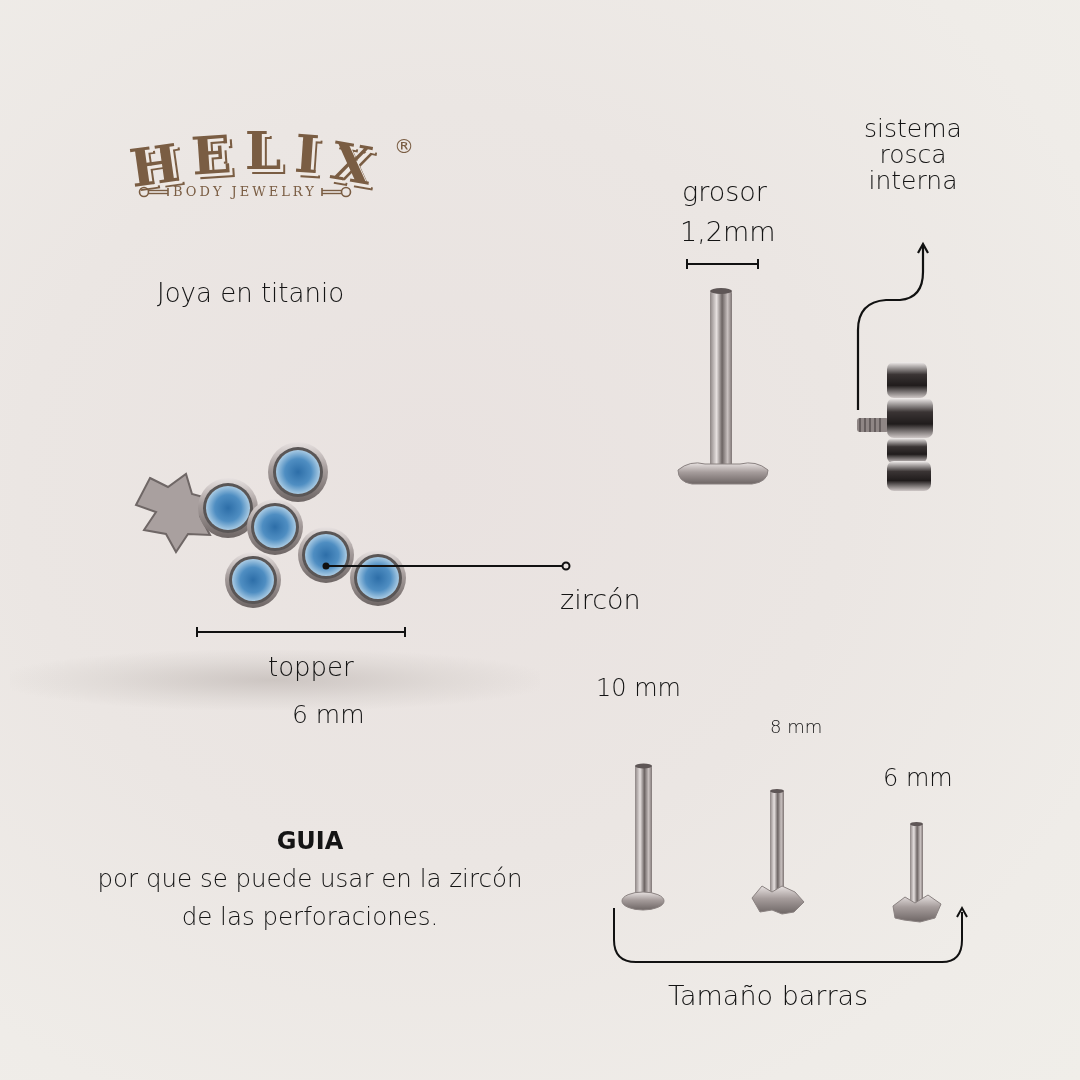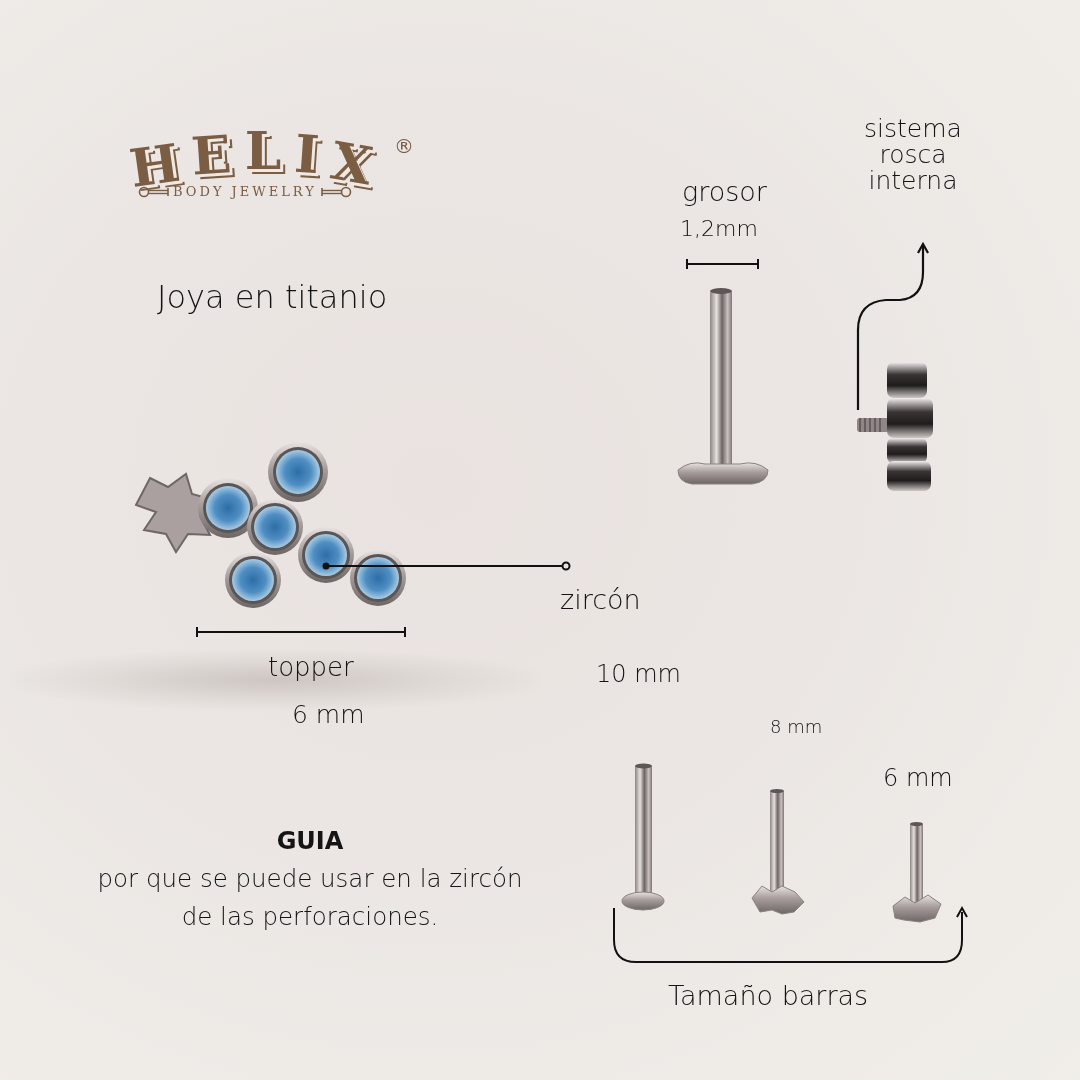--- a/index.html
+++ b/index.html
@@ -54,21 +54,21 @@
     <span class="logo-sub-text">BODY JEWELRY</span>
     <svg class="pin-icon" viewBox="0 0 34 12">
       <line x1="4" y1="2" x2="4" y2="10" stroke="#7a5d43" stroke-width="1.6"></line>
       <line x1="4" y1="4.5" x2="23.5" y2="4.5" stroke="#7a5d43" stroke-width="1.4"></line>
       <line x1="4" y1="7.5" x2="23.5" y2="7.5" stroke="#7a5d43" stroke-width="1.4"></line>
       <circle cx="28" cy="6" r="4.5" fill="none" stroke="#7a5d43" stroke-width="1.6"></circle>
     </svg>
   </div>
 </div>
 
-<div class="abs txt" style="left:157px; top:278px; font-size:32px;">Joya en titanio</div>
+<div class="abs txt" style="left:157px; top:278px; font-size:26px;">Joya en titanio</div>
 
 <div class="abs shadow-band"></div>
 
 <svg class="ov" width="1080" height="1080" viewBox="0 0 1080 1080">
   <defs>
     <linearGradient id="metalV" x1="0" y1="0" x2="1" y2="0">
       <stop offset="0" stop-color="#8d8584"></stop>
       <stop offset="0.3" stop-color="#e6e0df"></stop>
       <stop offset="0.55" stop-color="#6c6463"></stop>
       <stop offset="0.8" stop-color="#c9c1c0"></stop>
@@ -171,33 +171,33 @@
     <path d="M893,906 L905,897 L915,903 L928,895 L941,904 L935,918 L920,922 L904,920 L895,918 Z" fill="url(#metalH)" stroke="#8a8281"></path>
   </g>
 
   <g>
     <path d="M614,908 L614,940 Q614,962 636,962 L942,962 Q962,962 962,940 L962,912" fill="none" stroke="#111" stroke-width="2"></path>
     <path d="M957,917 L962,908 L967,917" fill="none" stroke="#111" stroke-width="2"></path>
   </g>
 </svg>
 
 <div class="abs txt" style="left:682px; top:176px; font-size:27px;">grosor</div>
-<div class="abs txt" style="left:680px; top:216px; font-size:22px;">1,2mm</div>
+<div class="abs txt" style="left:680px; top:216px; font-size:27px;">1,2mm</div>
 
 <div class="abs txt center" style="left:848px; top:116px; width:130px; font-size:25px; line-height:26px;">
   <div>sistema</div>
   <div>rosca</div>
   <div>interna</div>
 </div>
 
 <div class="abs txt" style="left:560px; top:584px; font-size:27px;">zircón</div>
 <div class="abs txt" style="left:268px; top:652px; font-size:26px;">topper</div>
 <div class="abs txt" style="left:292px; top:700px; font-size:25px;">6 mm</div>
 
-<div class="abs txt" style="left:596px; top:660px; font-size:24px;">10 mm</div>
+<div class="abs txt" style="left:596px; top:674px; font-size:24px;">10 mm</div>
 <div class="abs txt" style="left:770px; top:716px; font-size:18px;">8 mm</div>
 <div class="abs txt" style="left:883px; top:764px; font-size:24px;">6 mm</div>
 <div class="abs txt" style="left:668px; top:980px; font-size:27px;">Tamaño barras</div>
 
 <div class="abs guide">
   <div class="guide-title">GUIA</div>
   <div>por que se puede usar en la zircón</div>
   <div>de las perforaciones.</div>
 </div>
 

